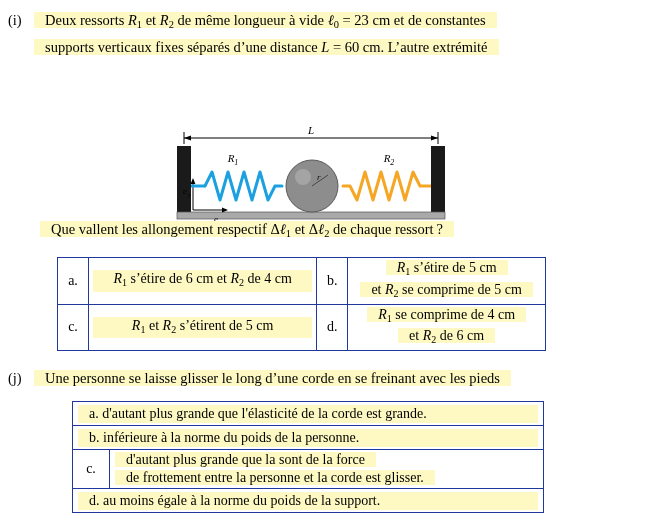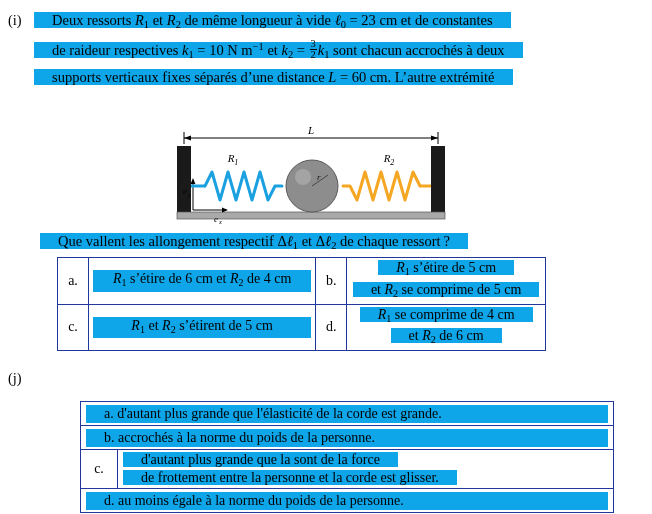--- a/index.html
+++ b/index.html
@@ -14,22 +14,22 @@
     color: #000000;
     position: relative;
     overflow: hidden;
   }
   .page {
     position: relative;
     width: 652px;
     height: 514px;
   }
   .hl {
-    background: #0ea5e9;
-    padding: 0 18px;
+    background: #fef9c3;
+    padding: 0 11px;
     box-decoration-break: clone;
     -webkit-box-decoration-break: clone;
   }
   
   .q-block {
     position: absolute;
     display: flex;
     align-items: flex-start;
   }
   .q-label {
@@ -83,21 +83,21 @@
     top: 124px;
     width: 310px;
     height: 102px;
   }
   .fig-svg { display: block; }
 
   
   #q-i-question {
     position: absolute;
     left: 40px;
-    top: 232px;
+    top: 220px;
     font-size: 14.5px;
     line-height: 19px;
   }
 
   
   #answers-i {
     position: absolute;
     left: 57px;
     top: 257px;
     width: 489px;
@@ -123,23 +123,23 @@
   
   #question-j {
     top: 368px;
     left: 8px;
     width: 636px;
   }
   #question-j .q-body { width: 610px; }
 
   #answers-j {
     position: absolute;
-    left: 80px;
+    left: 72px;
     top: 401px;
-    width: 534px;
+    width: 472px;
     border-collapse: collapse;
     font-size: 14px;
   }
   #answers-j td {
     border: 1px solid #20389c;
     padding: 1px 5px;
     vertical-align: middle;
     height: 21px;
   }
   #answers-j td.cell-key-j {
@@ -150,21 +150,20 @@
 </style>
 </head>
 <body>
 
 <div class="page">
 
   <div class="q-block" id="question-i">
     <div class="q-label">(i)</div>
     <div class="q-body">
       <div class="stmt-line"><span class="hl">Deux ressorts <i class="var">R</i><span class="sub">1</span> et <i class="var">R</i><span class="sub">2</span> de même longueur à vide <i class="var">ℓ</i><span class="sub">0</span> = 23 cm et de constantes</span></div>
-      <div class="stmt-line"><span class="hl">de raideur respectives <i class="var">k</i><span class="sub">1</span> = 10 N m<span class="sup">−1</span> et <i class="var">k</i><span class="sub">2</span> = <span class="frac"><span class="num">3</span><span class="den">2</span></span><i class="var">k</i><span class="sub">1</span> sont chacun accrochés à deux</span></div>
       <div class="stmt-line"><span class="hl">supports verticaux fixes séparés d’une distance <i class="var">L</i> = 60 cm. L’autre extrémité</span></div>
     </div>
   </div>
 
   <div id="figure">
     <svg class="fig-svg" width="310" height="102" viewBox="0 0 310 102" xmlns="http://www.w3.org/2000/svg">
 
       <g>
         <line x1="34" y1="14" x2="288" y2="14" stroke="#000" stroke-width="1"></line>
         <polygon points="34,14 41,11.5 41,16.5" fill="#000"></polygon>
@@ -239,43 +238,44 @@
         <span class="line"><span class="hl"><i class="var">R</i><span class="sub">1</span> se comprime de 4 cm</span></span>
         <span class="line"><span class="hl">et <i class="var">R</i><span class="sub">2</span> de 6 cm</span></span>
       </td>
     </tr>
   </tbody>
     </table>
 
   <div class="q-block" id="question-j">
     <div class="q-label">(j)</div>
     <div class="q-body">
+      <div class="stmt-line"><span class="hl">Une personne se laisse glisser le long d’une corde en se freinant avec les pieds</span></div>
     </div>
   </div>
 
   <table id="answers-j">
     <tbody>
         <tr>
       <td colspan="2" class="cell-ans-j">
         <span class="line hl">a. d'autant plus grande que l'élasticité de la corde est grande.</span>
       </td>
     </tr>
     <tr>
       <td colspan="2" class="cell-ans-j">
-        <span class="line hl">b. accrochés à la norme du poids de la personne.</span>
+        <span class="line hl">b. inférieure à la norme du poids de la personne.</span>
       </td>
     </tr>
     <tr>
       <td class="cell-key-j">c.</td>
       <td class="cell-ans-j">
         <span class="line"><span class="hl">d'autant plus grande que la sont de la force</span></span>
         <span class="line"><span class="hl">de frottement entre la personne et la corde est glisser.</span></span>
       </td>
     </tr>
     <tr>
       <td colspan="2" class="cell-ans-j">
-        <span class="line hl">d. au moins égale à la norme du poids de la personne.</span>
+        <span class="line hl">d. au moins égale à la norme du poids de la support.</span>
       </td>
     </tr>
   </tbody>
     </table>
 
 </div>
 
 </body></html>

